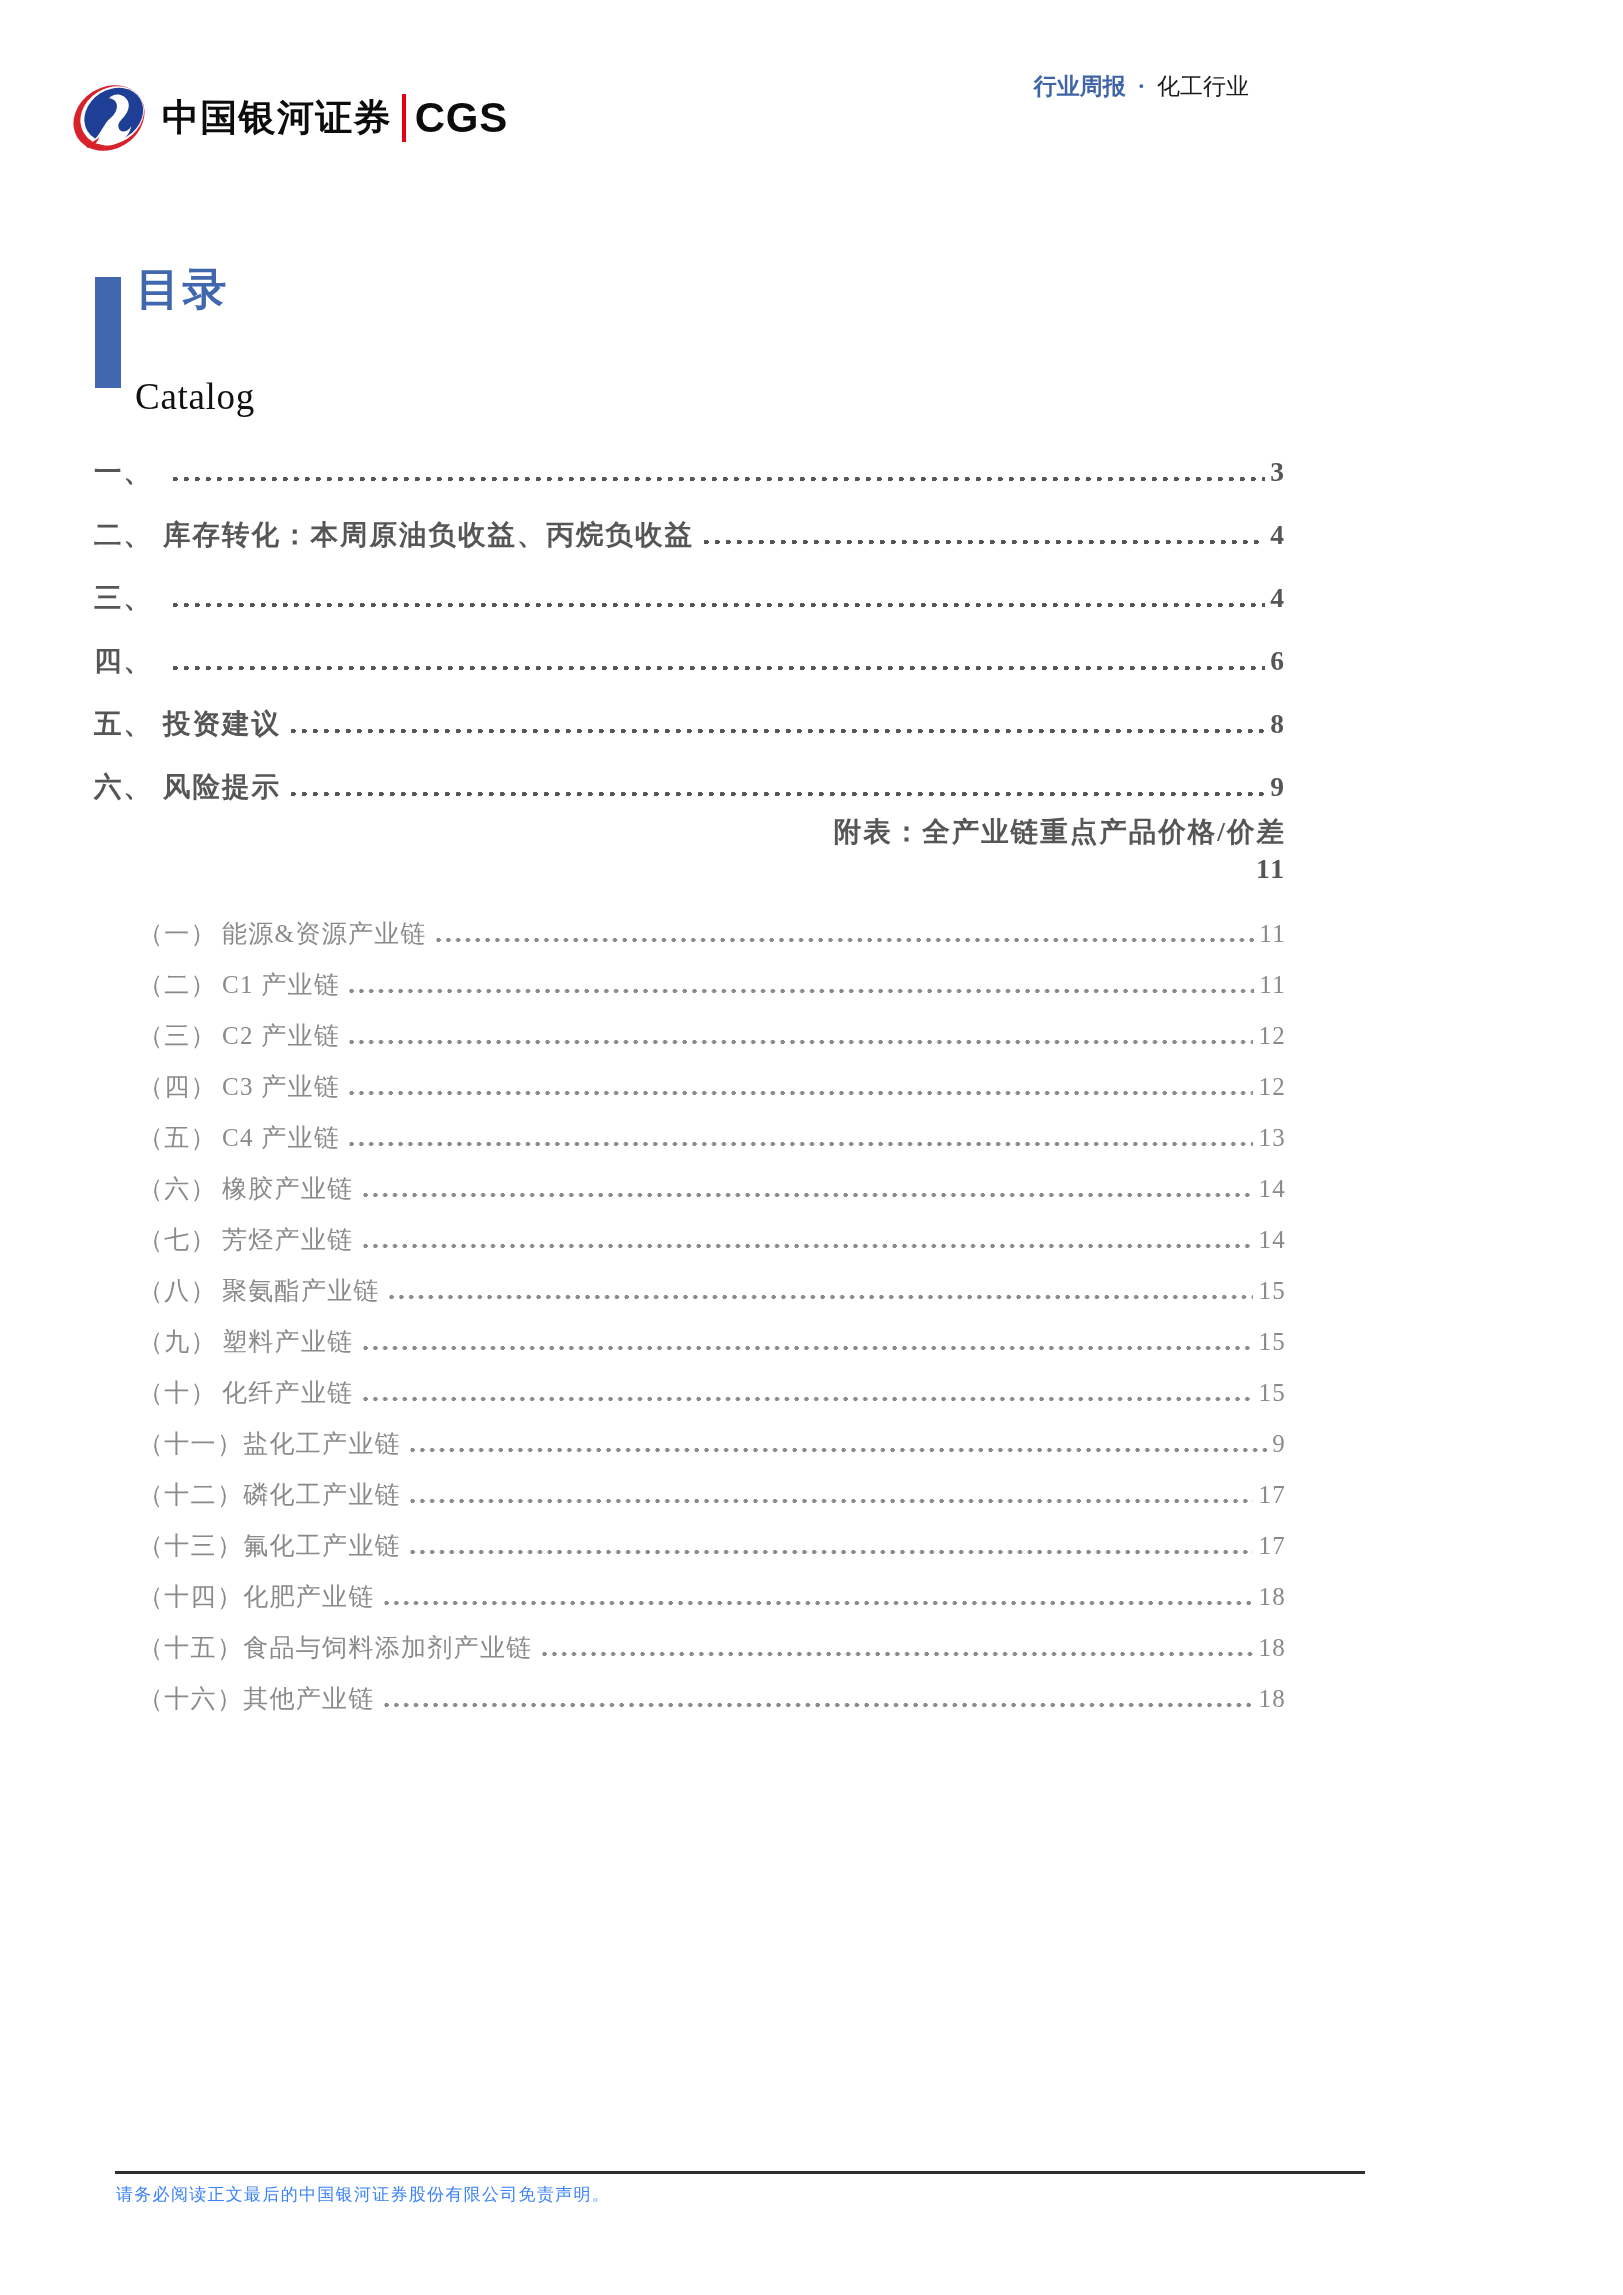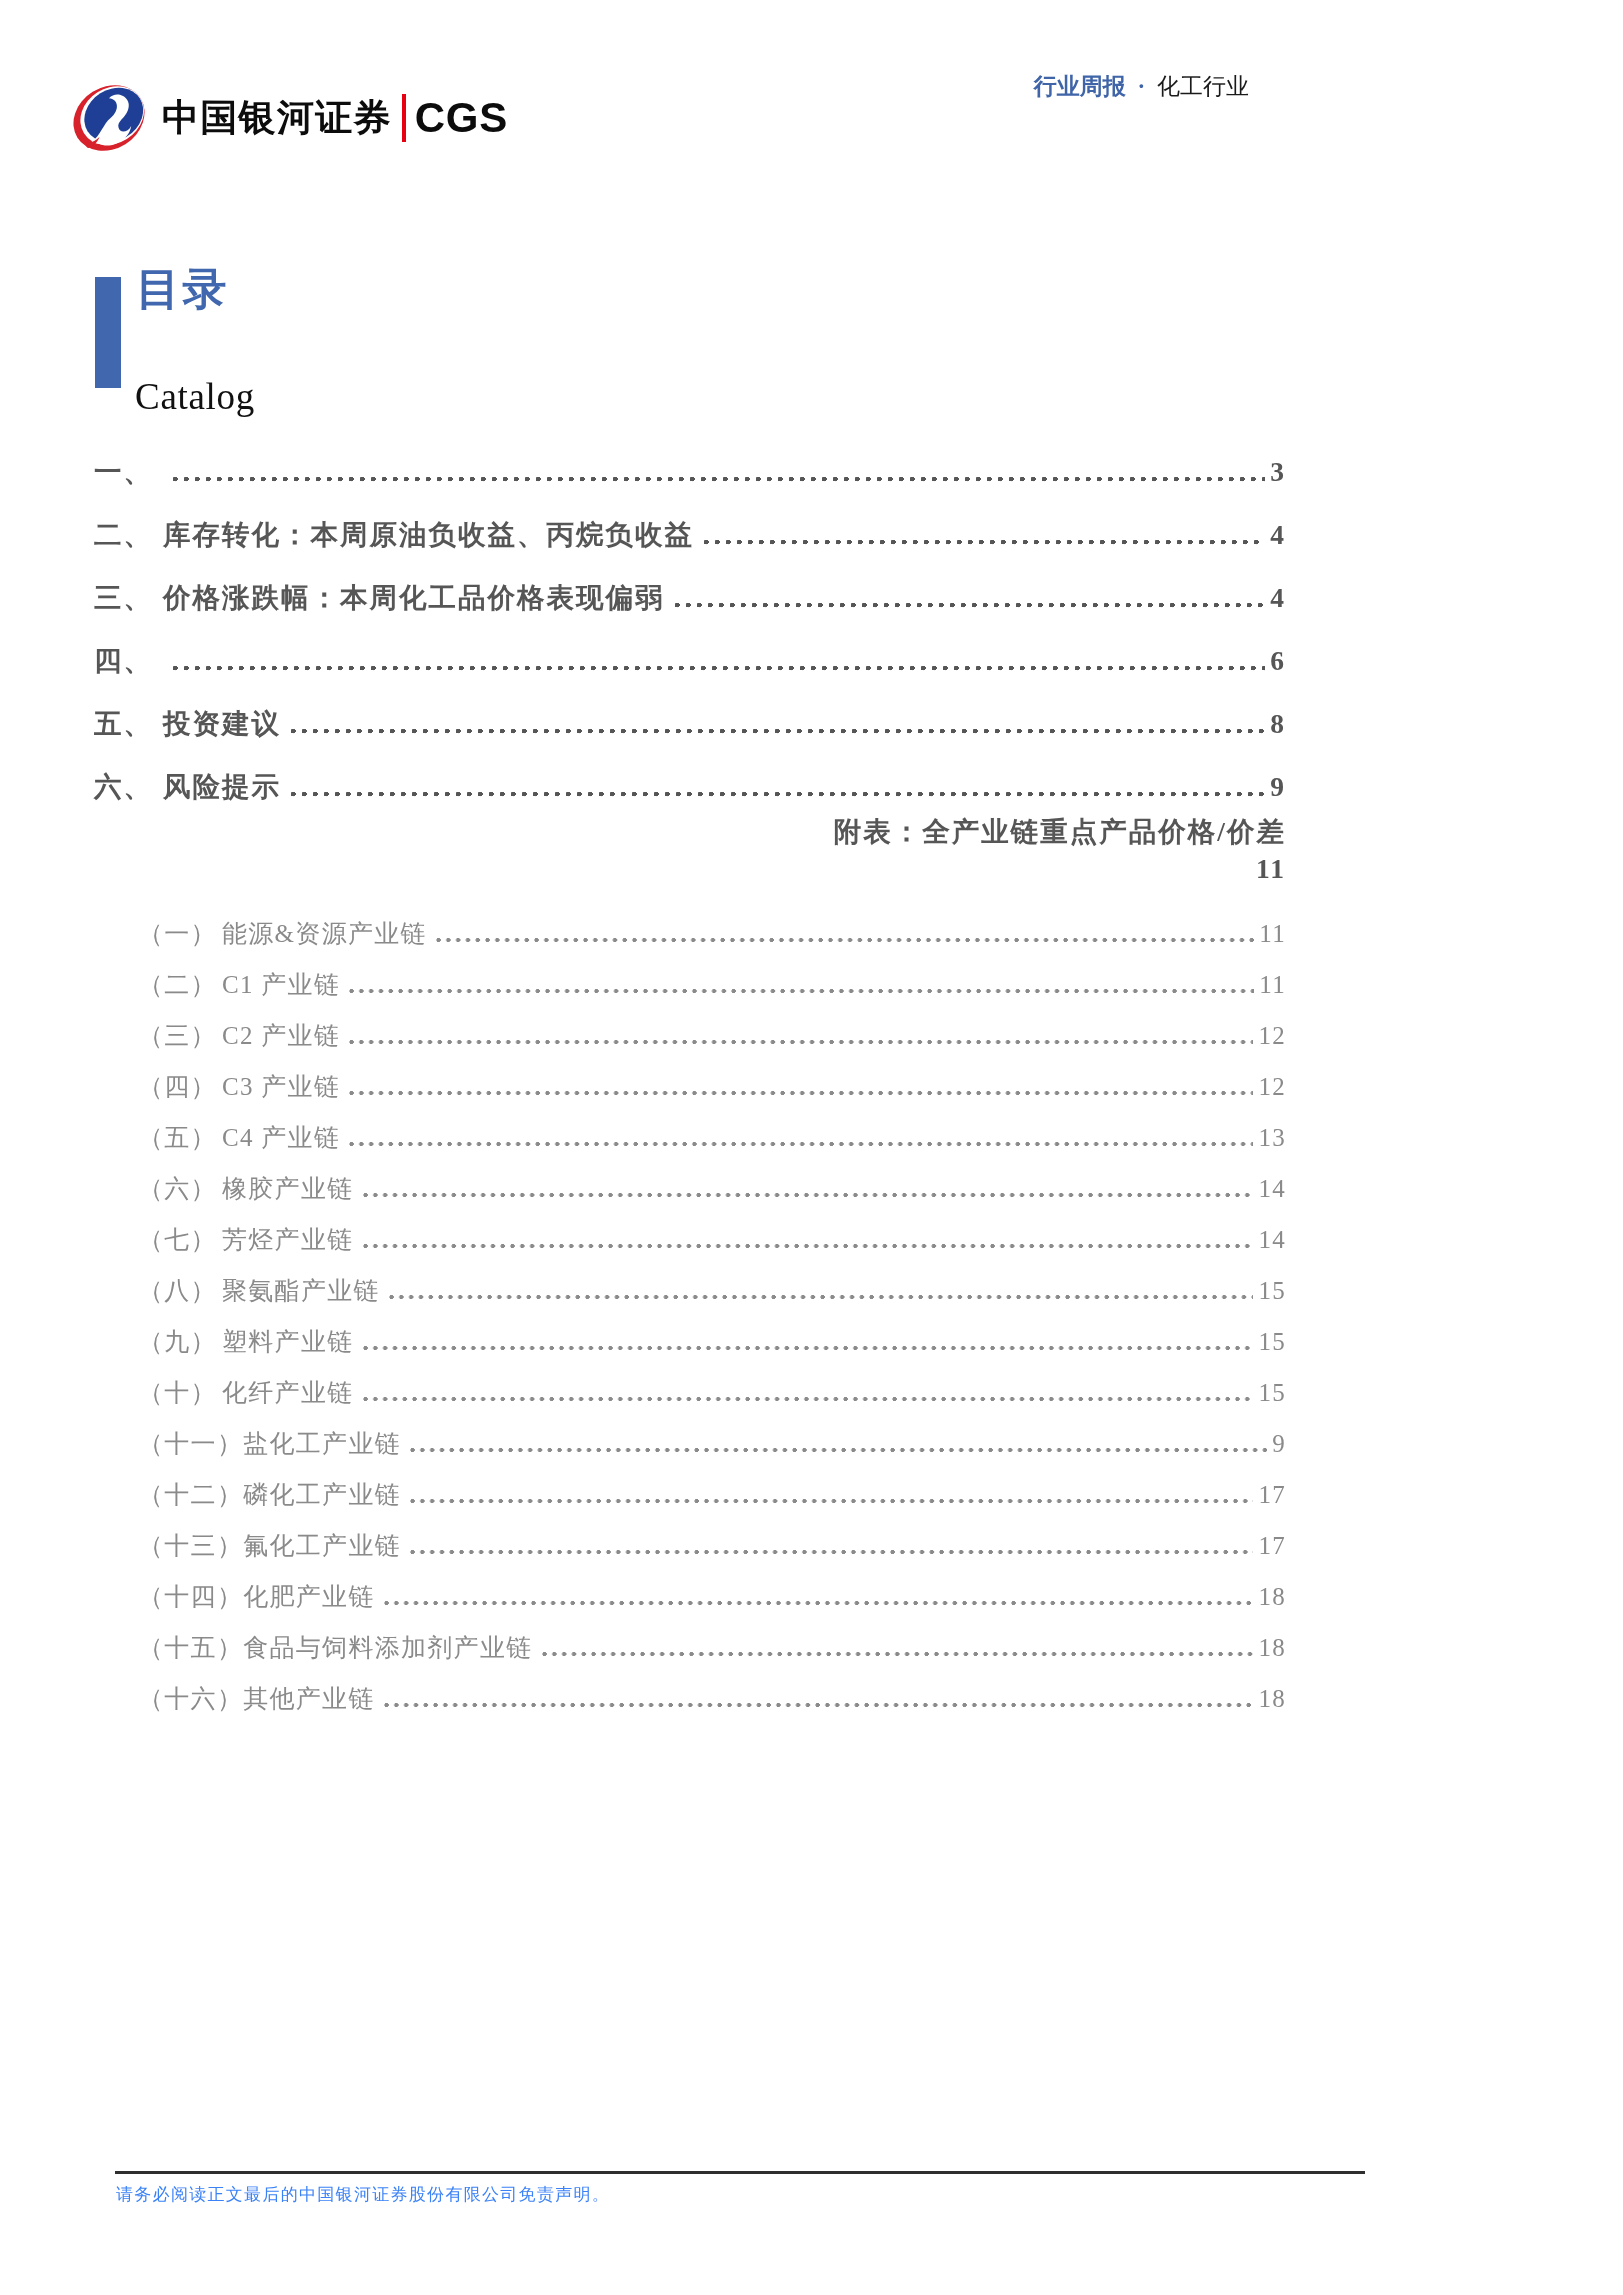--- a/index.html
+++ b/index.html
@@ -115,21 +115,20 @@
         <span class="pg">3</span>
     </div>
     <div class="trow main">
       <span class="num">二、</span>
         <span class="lbl">库存转化：本周原油负收益、丙烷负收益</span>
         <span class="dots"></span>
         <span class="pg">4</span>
     </div>
     <div class="trow main">
       <span class="num">三、</span>
-        <span class="lbl">价格涨跌幅：本周化工品价格表现偏弱</span>
         <span class="dots"></span>
         <span class="pg">4</span>
     </div>
     <div class="trow main">
       <span class="num">四、</span>
         <span class="dots"></span>
         <span class="pg">6</span>
     </div>
     <div class="trow main">
       <span class="num">五、</span>

